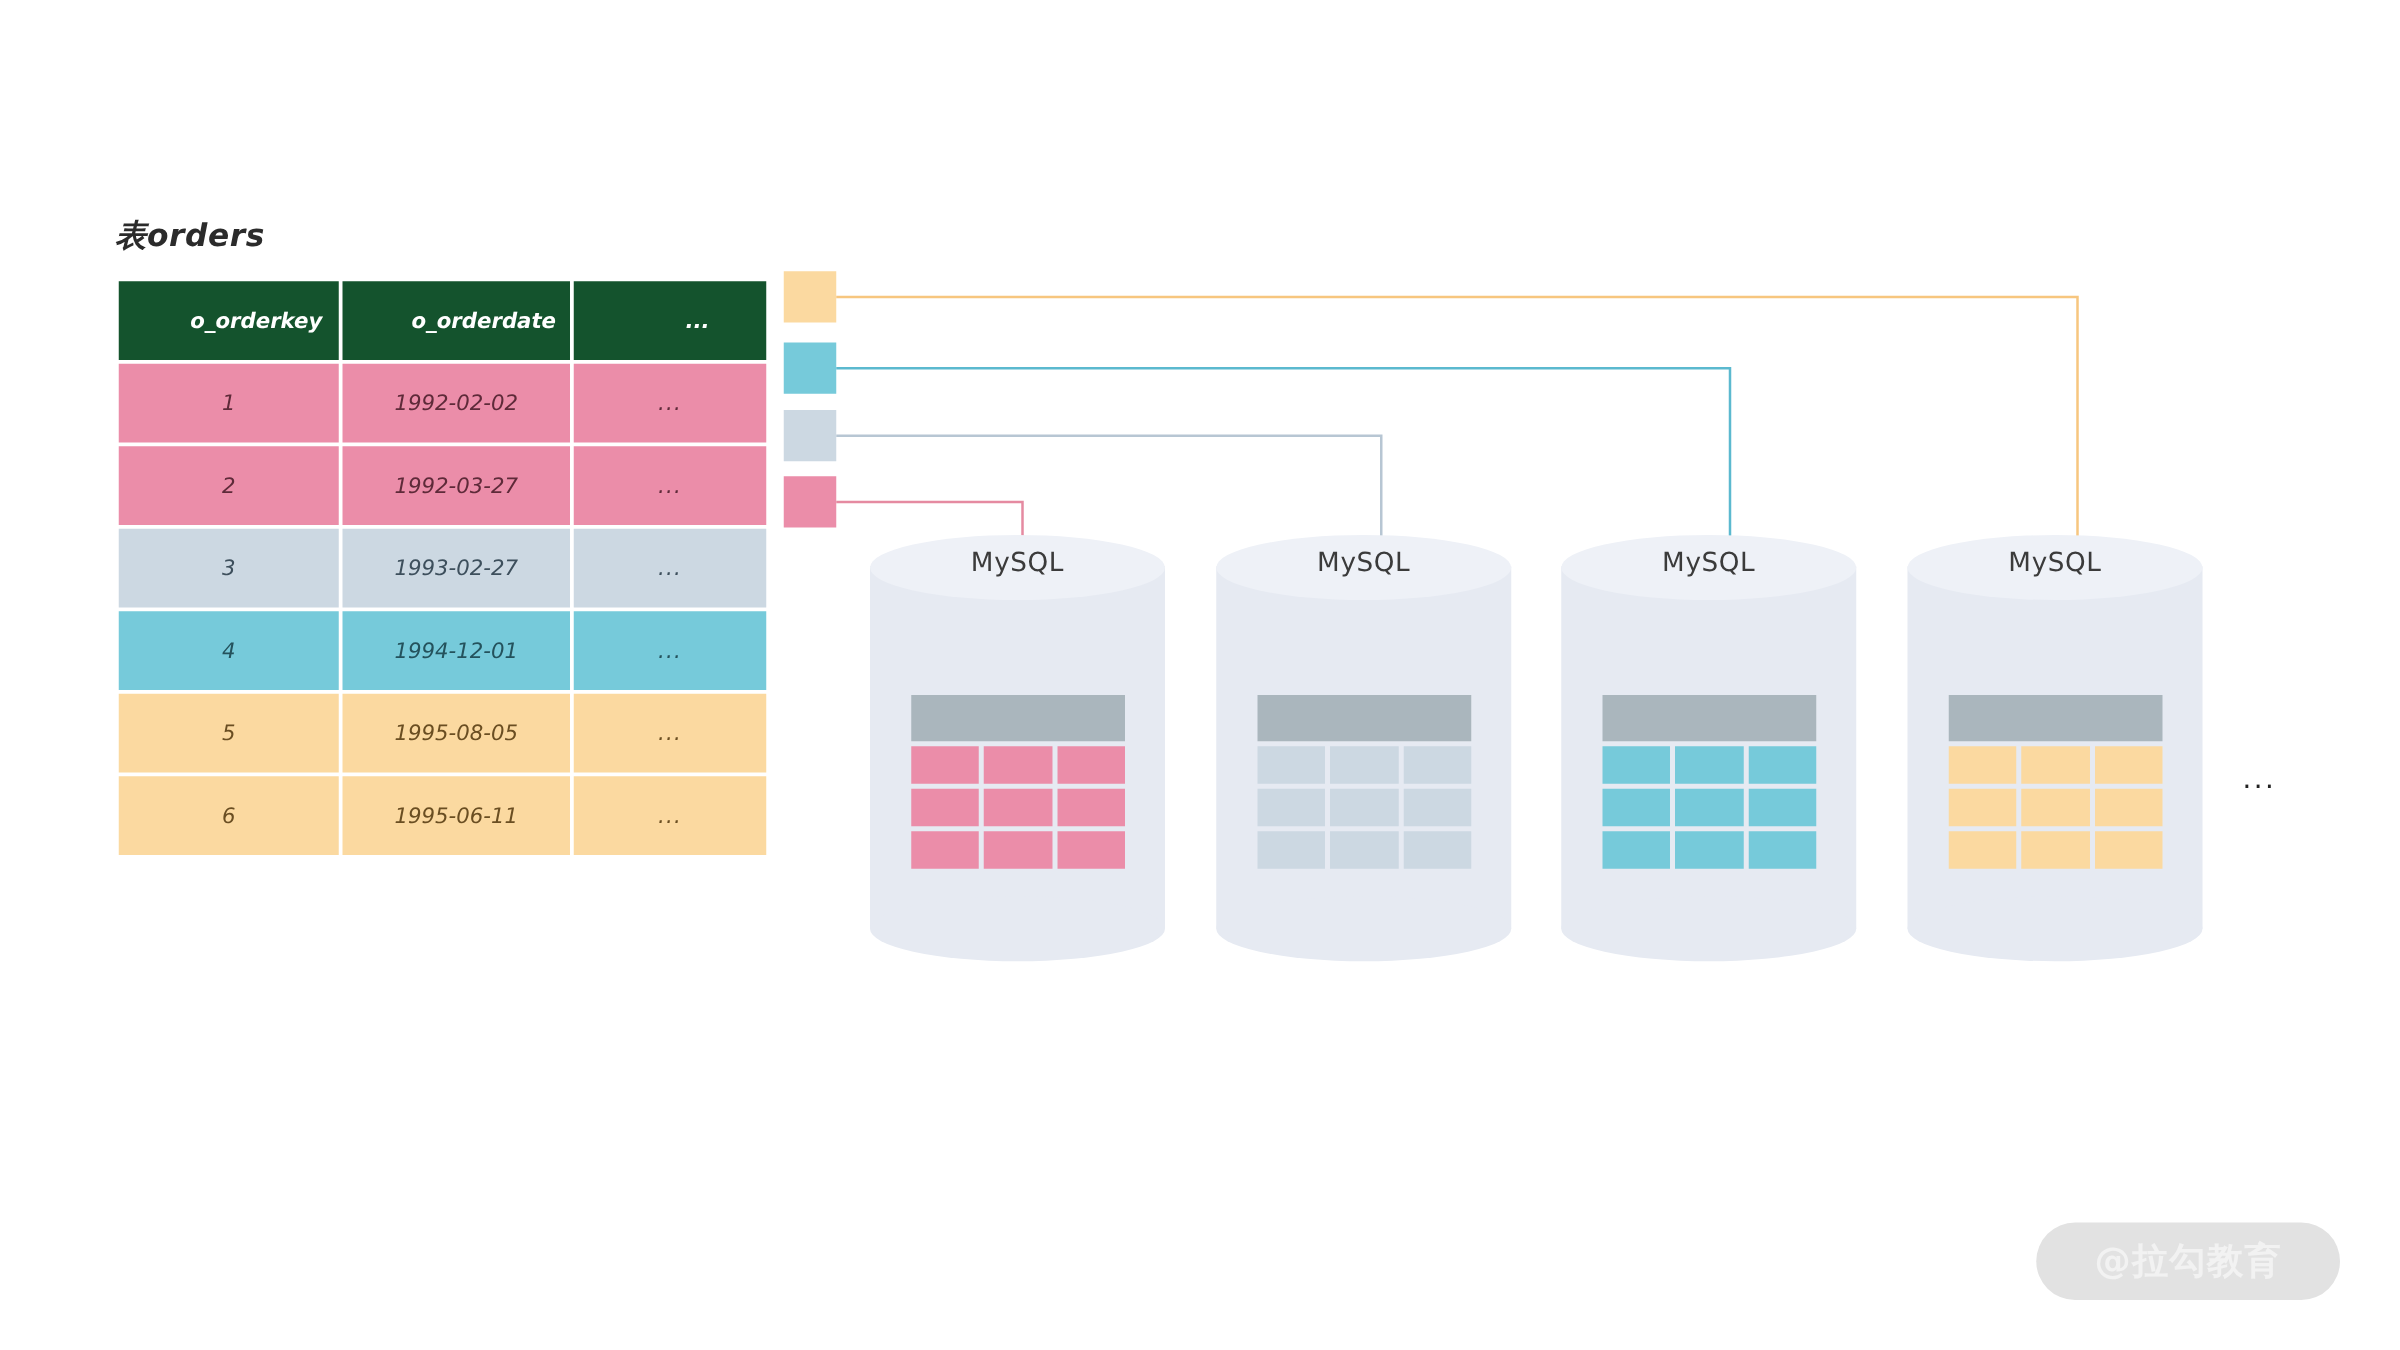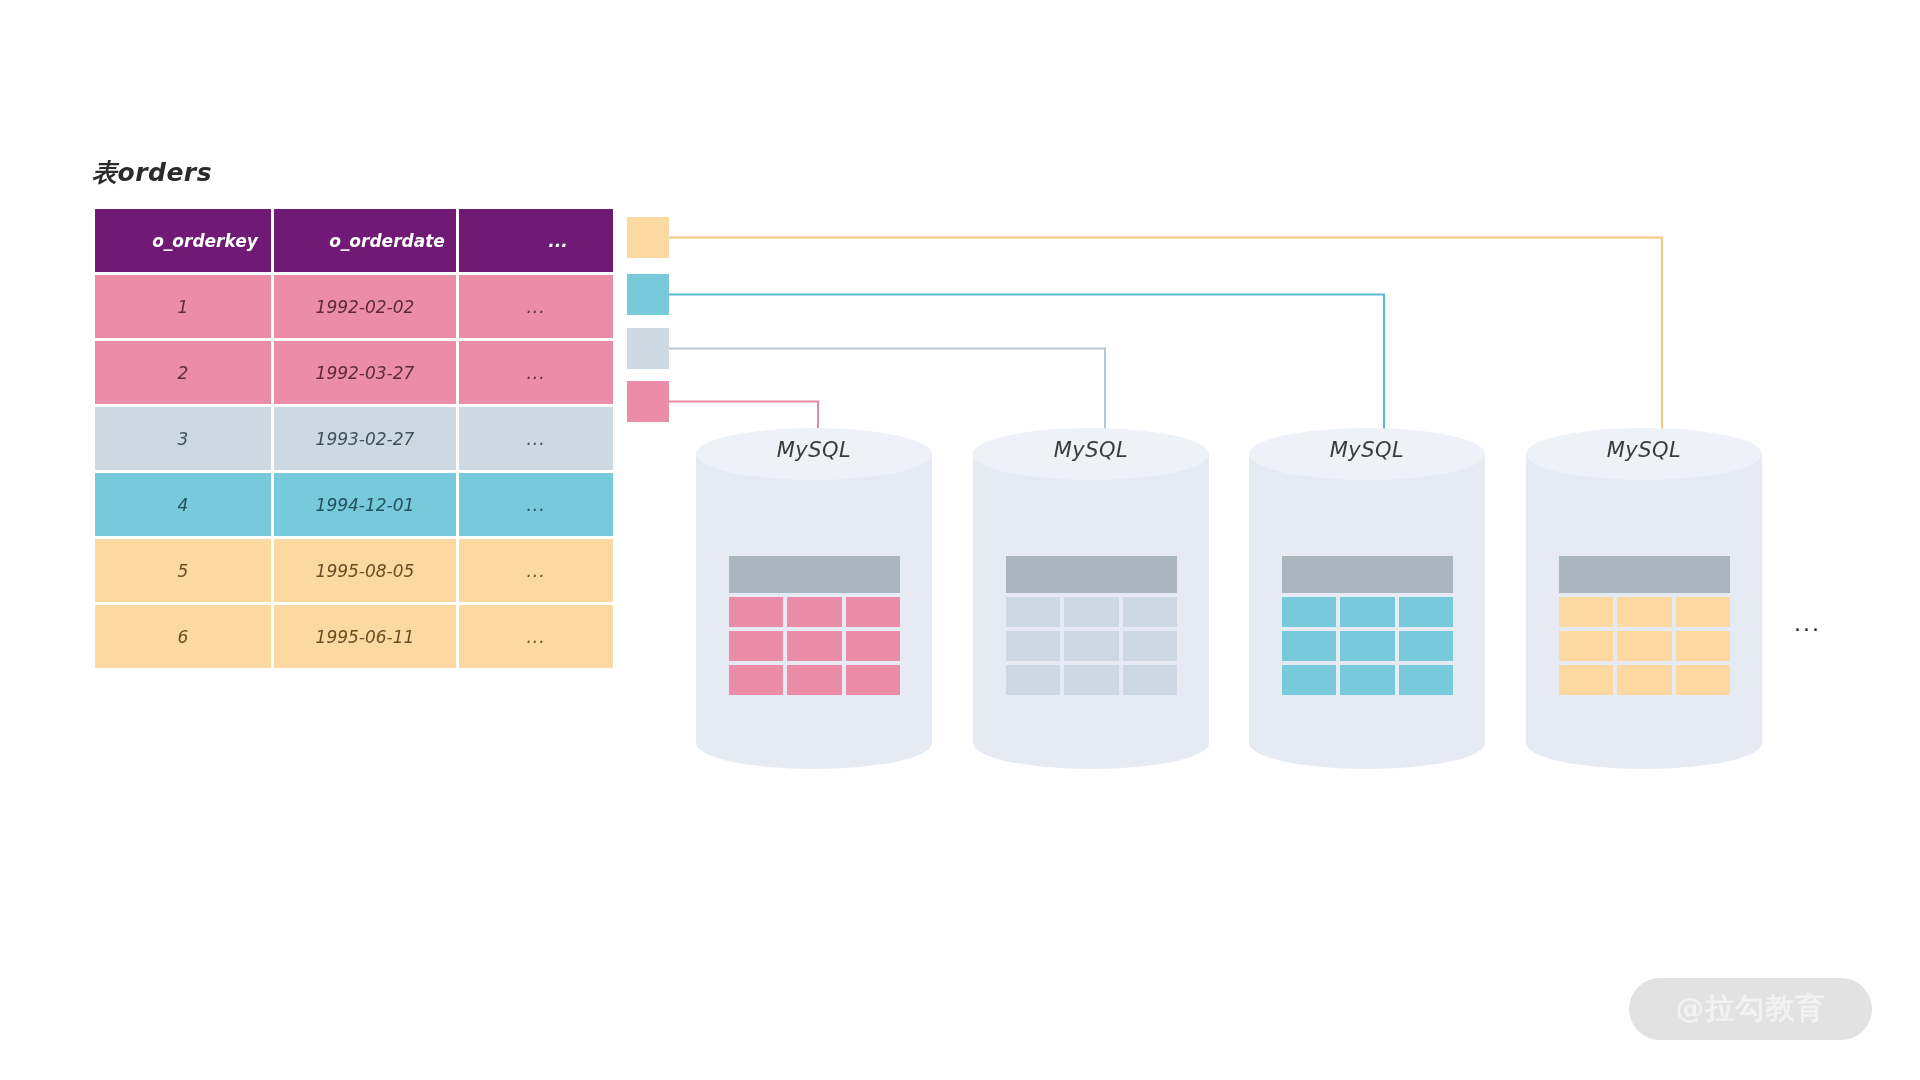--- a/index.html
+++ b/index.html
@@ -17,21 +17,21 @@
 
   .canvas {
     position: absolute;
     inset: 0;
   }
 
   
   #source-table-block {
     position: absolute;
     left: 92px;
-    top: 156px;
+    top: 172px;
     width: 520px;
   }
   #source-table-title {
     font-family: "DejaVu Sans", sans-serif;
     font-style: italic;
     font-weight: bold;
     font-size: 25px;
     color: #2b2b2b;
     letter-spacing: 0.5px;
     margin-bottom: 17px;
@@ -47,21 +47,21 @@
     font-family: "DejaVu Sans", sans-serif;
     font-style: italic;
     font-size: 17px;
     text-align: center;
     vertical-align: middle;
     padding: 0;
     height: 63px;
     border: 0;
   }
   table.src th {
-    background: #701a75;
+    background: #14532d;
     color: #ffffff;
     font-weight: bold;
     font-size: 17px;
     padding-left: 44px;
   }
   table.src col.c1 { width: 176px; }
   table.src col.c2 { width: 182px; }
   table.src col.c3 { width: 154px; }
   .row-pink   td { background: #eb8da9; color: #5e2a39; }
   .row-grey   td { background: #ccd8e2; color: #3d4f5c; }
@@ -126,21 +126,20 @@
     background: #e6eaf2;
     border-radius: 50%;
   }
   .cyl-label {
     position: absolute;
     left: 0;
     top: 10px;
     width: 236px;
     text-align: center;
     font-family: "DejaVu Sans", sans-serif;
-    font-style: italic;
     font-size: 21px;
     color: #3b3b3b;
     z-index: 4;
     letter-spacing: 0.5px;
   }
   .mini-table {
     position: absolute;
     left: 33px;
     top: 128px;
     width: 171px;

